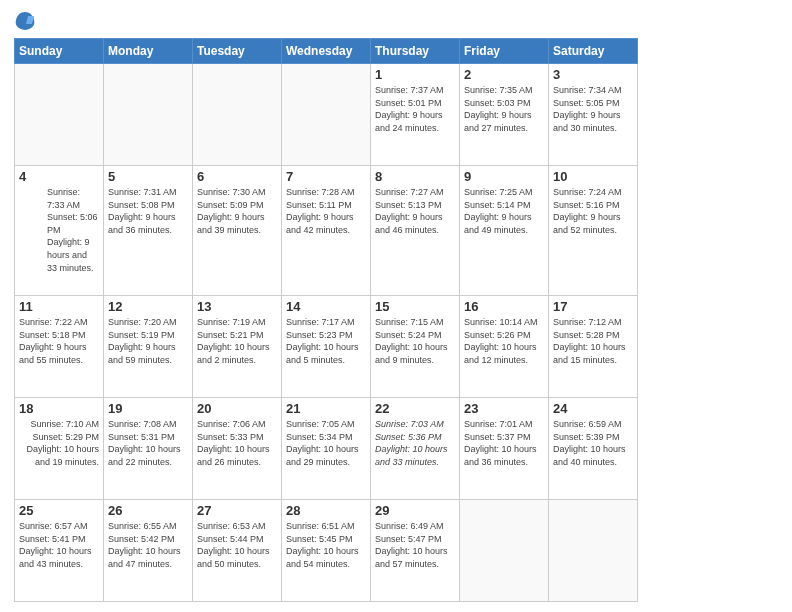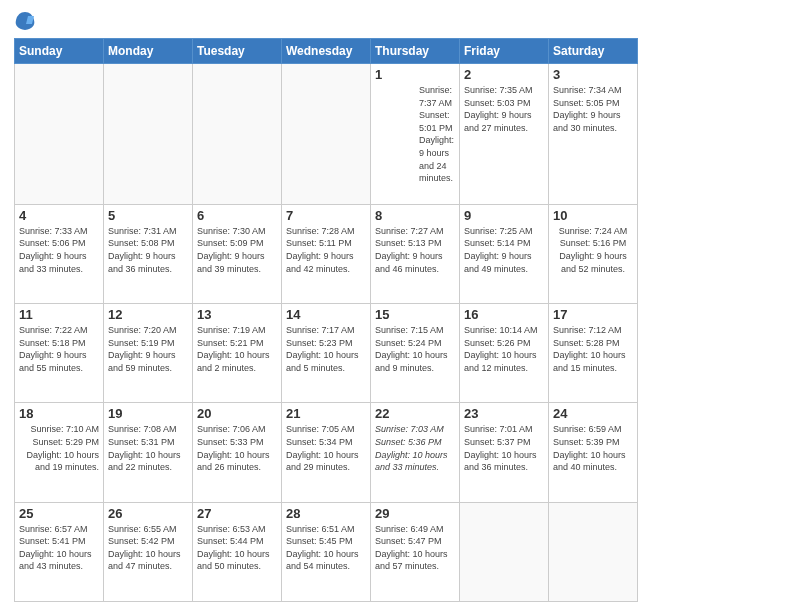--- a/index.html
+++ b/index.html
@@ -129,41 +129,41 @@
         </tr>
     </thead>
     <tbody id="calendar-body">
     <tr class="week-row">
           <td class="empty"></td>
           <td class="empty"></td>
           <td class="empty"></td>
           <td class="empty"></td>
           <td>
             <span class="day-number">1</span>
-            <div class="day-info" style="white-space: pre-line; margin-left: 44px;">Sunrise: 7:37 AM
+            <div class="day-info" style="white-space: pre-line;">Sunrise: 7:37 AM
 Sunset: 5:01 PM
 Daylight: 9 hours and 24 minutes.</div>
           </td>
           <td>
             <span class="day-number">2</span>
             <div class="day-info" style="white-space: pre-line;">Sunrise: 7:35 AM
 Sunset: 5:03 PM
 Daylight: 9 hours and 27 minutes.</div>
           </td>
           <td>
             <span class="day-number">3</span>
             <div class="day-info" style="white-space: pre-line;">Sunrise: 7:34 AM
 Sunset: 5:05 PM
 Daylight: 9 hours and 30 minutes.</div>
           </td>
         </tr>
         <tr class="week-row">
           <td>
             <span class="day-number">4</span>
-            <div class="day-info" style="white-space: pre-line;">Sunrise: 7:33 AM
+            <div class="day-info" style="white-space: pre-line; margin-left: 28px;">Sunrise: 7:33 AM
 Sunset: 5:06 PM
 Daylight: 9 hours and 33 minutes.</div>
           </td>
           <td>
             <span class="day-number">5</span>
             <div class="day-info" style="white-space: pre-line;">Sunrise: 7:31 AM
 Sunset: 5:08 PM
 Daylight: 9 hours and 36 minutes.</div>
           </td>
           <td>
@@ -185,21 +185,21 @@
 Daylight: 9 hours and 46 minutes.</div>
           </td>
           <td>
             <span class="day-number">9</span>
             <div class="day-info" style="white-space: pre-line;">Sunrise: 7:25 AM
 Sunset: 5:14 PM
 Daylight: 9 hours and 49 minutes.</div>
           </td>
           <td>
             <span class="day-number">10</span>
-            <div class="day-info" style="white-space: pre-line; text-align: center;">Sunrise: 7:24 AM
+            <div class="day-info" style="white-space: pre-line;">Sunrise: 7:24 AM
 Sunset: 5:16 PM
 Daylight: 9 hours and 52 minutes.</div>
           </td>
         </tr>
         <tr class="week-row">
           <td>
             <span class="day-number">11</span>
             <div class="day-info" style="white-space: pre-line;">Sunrise: 7:22 AM
 Sunset: 5:18 PM
 Daylight: 9 hours and 55 minutes.</div>

